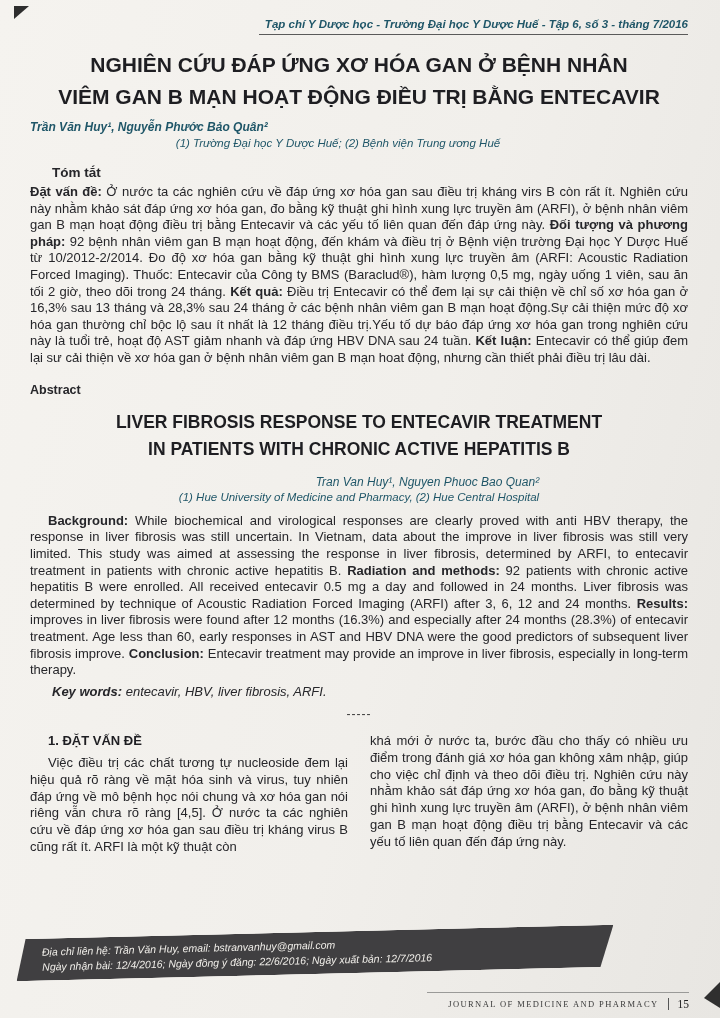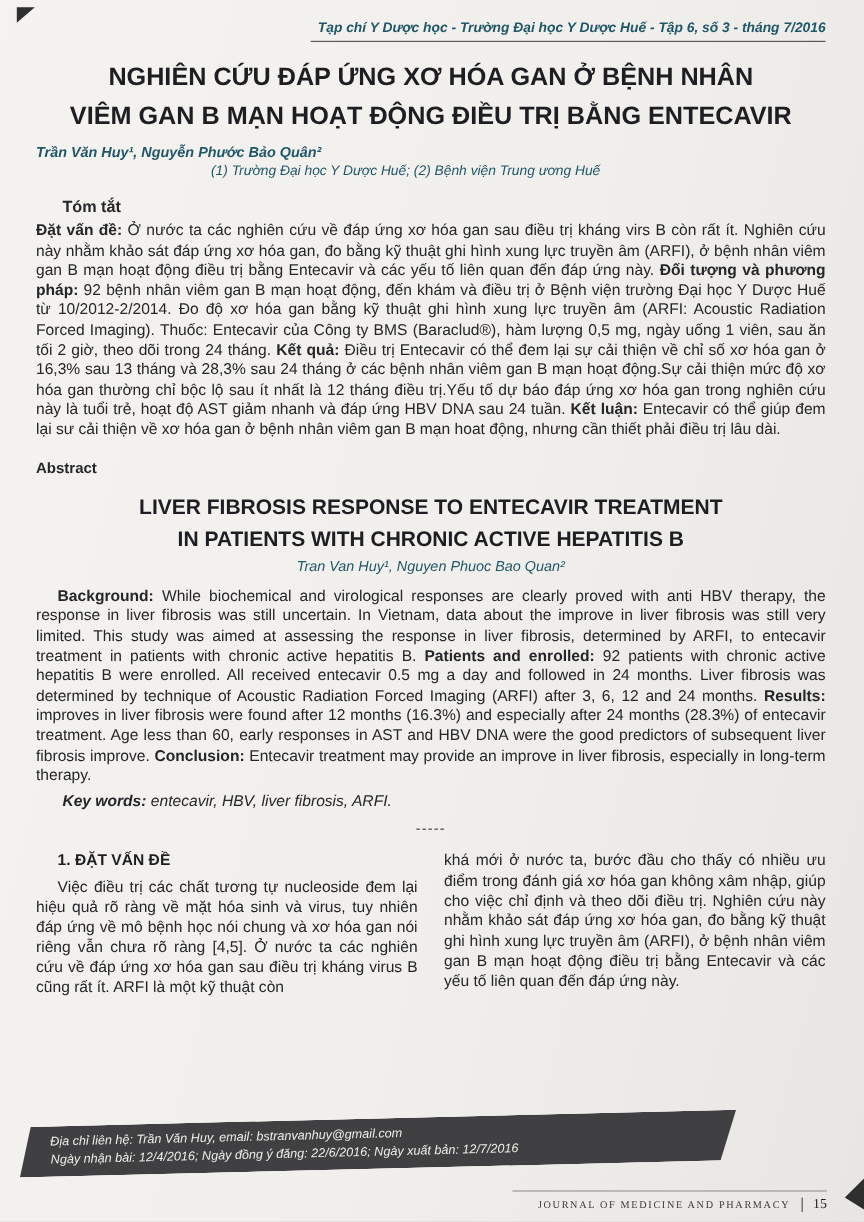--- a/index.html
+++ b/index.html
@@ -48,21 +48,21 @@
   }
   .para-indent{text-indent:18px;}
   .lbl{font-weight:bold;}
   .kw{font-style:italic;font-size:13px;margin-top:5px;padding-left:22px;}
 
   
   .title-en{
     text-align:center;font-weight:bold;font-size:17.5px;line-height:1.55;
     color:#1e1e22;margin:12px 10px 2px;
   }
-  .center-block{width:fit-content;margin:2px auto 0;text-align:right;}
+  .center-block{width:fit-content;margin:12px auto 0;text-align:right;}
   .authors-en{font-style:italic;font-size:12px;color:#1f5668;}
   .affils-en{font-style:italic;font-size:11.5px;color:#1f5668;margin-top:2px;text-align:center;}
 
   .divider{
     text-align:center;font-size:12px;letter-spacing:1px;color:#3a3a3a;
     margin:8px 0 2px;
   }
 
   
   .two-col{display:flex;gap:22px;margin-top:8px;}
@@ -136,24 +136,25 @@
       <b class="lbl">Kết luận:</b><span> Entecavir có thể giúp đem lại sư cải thiện về xơ hóa gan ở bệnh nhân viêm gan B mạn hoat động, nhưng cần thiết phải điều trị lâu dài.</span>
     </p>
 
     <div class="sec-label" style="font-size:12.5px;">Abstract</div>
     <div class="title-en">
       <div>LIVER FIBROSIS RESPONSE TO ENTECAVIR TREATMENT</div>
       <div>IN PATIENTS WITH CHRONIC ACTIVE HEPATITIS B</div>
     </div>
     <div class="center-block">
       <div class="authors-en">Tran Van Huy¹, Nguyen Phuoc Bao Quan²</div>
+      <div class="affils-en">(1) Hue University of Medicine and Pharmacy, (2) Hue Central Hospital</div>
     </div>
     <p class="para para-indent" style="margin-top:10px;">
       <b class="lbl">Background:</b><span> While biochemical and virological responses are clearly proved with anti HBV therapy, the response in liver fibrosis was still uncertain. In Vietnam, data about the improve in liver fibrosis was still very limited. This study was aimed at assessing the response in liver fibrosis, determined by ARFI, to entecavir treatment in patients with chronic active hepatitis B.</span>
-      <b class="lbl">Patients and enrolled:</b><span> 92 patients with chronic active hepatitis B were enrolled. All received entecavir 0.5 mg a day and followed in 24 months. Liver fibrosis was determined by technique of Acoustic Radiation Forced Imaging (ARFI) after 3, 6, 12 and 24 months.</span>
+      <b class="lbl">Radiation and methods:</b><span> 92 patients with chronic active hepatitis B were enrolled. All received entecavir 0.5 mg a day and followed in 24 months. Liver fibrosis was determined by technique of Acoustic Radiation Forced Imaging (ARFI) after 3, 6, 12 and 24 months.</span>
       <b class="lbl">Results:</b><span> improves in liver fibrosis were found after 12 months (16.3%) and especially after 24 months (28.3%) of entecavir treatment. Age less than 60, early responses in AST and HBV DNA were the good predictors of subsequent liver fibrosis improve.</span>
       <b class="lbl">Conclusion:</b><span> Entecavir treatment may provide an improve in liver fibrosis, especially in long-term therapy.</span>
     </p>
     <div class="kw">
       <b class="lbl">Key words:</b><span> entecavir, HBV, liver fibrosis, ARFI.</span>
     </div>
 
     <div class="divider">-----</div>
 
     <div class="two-col">

